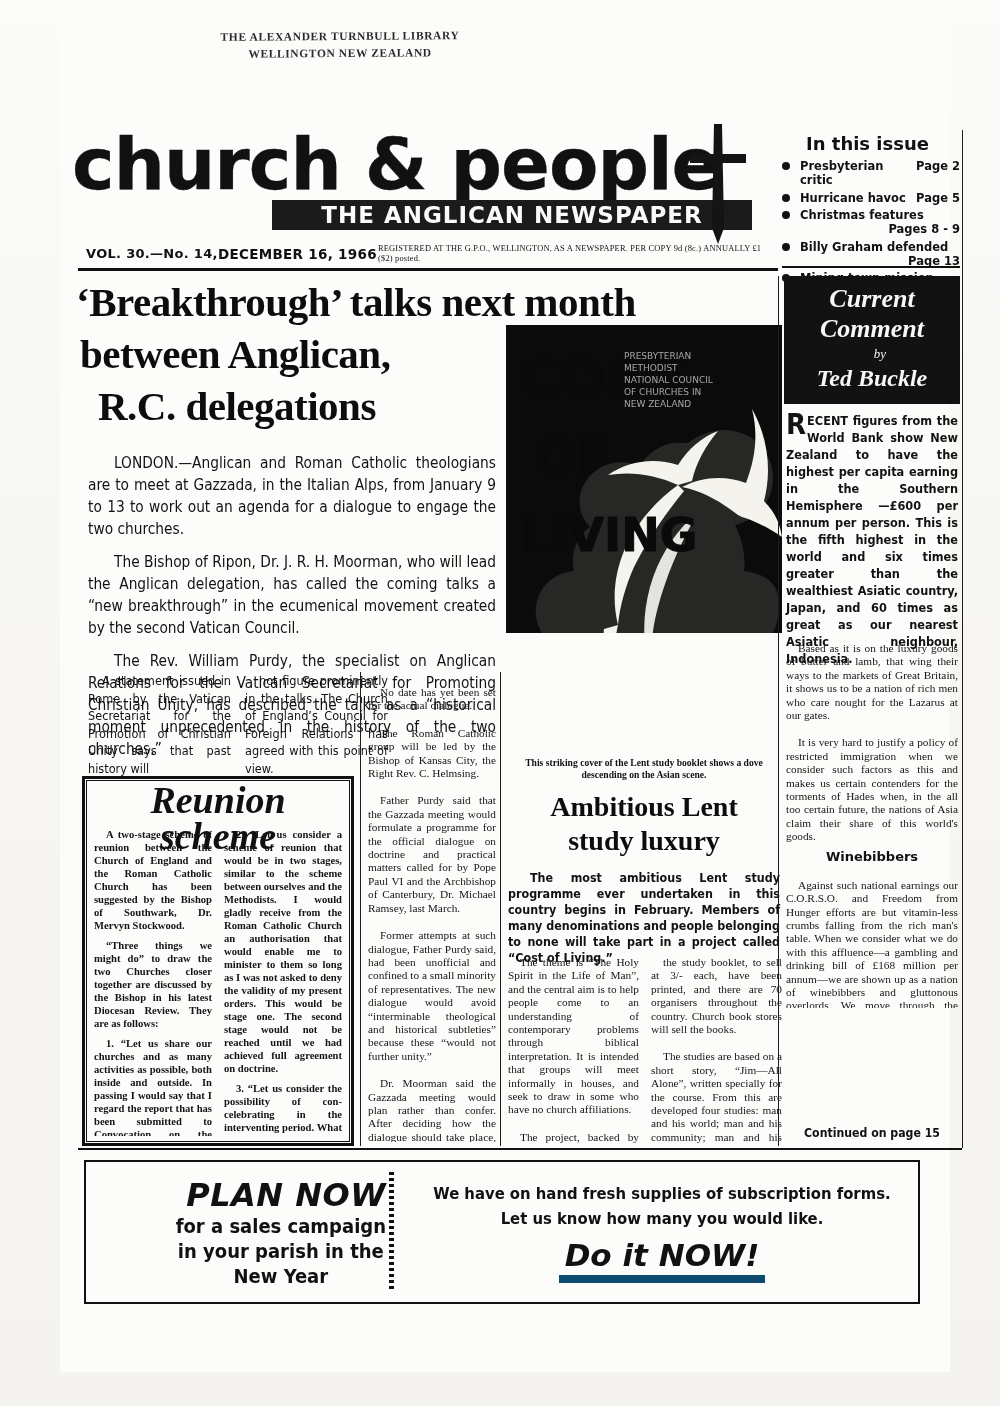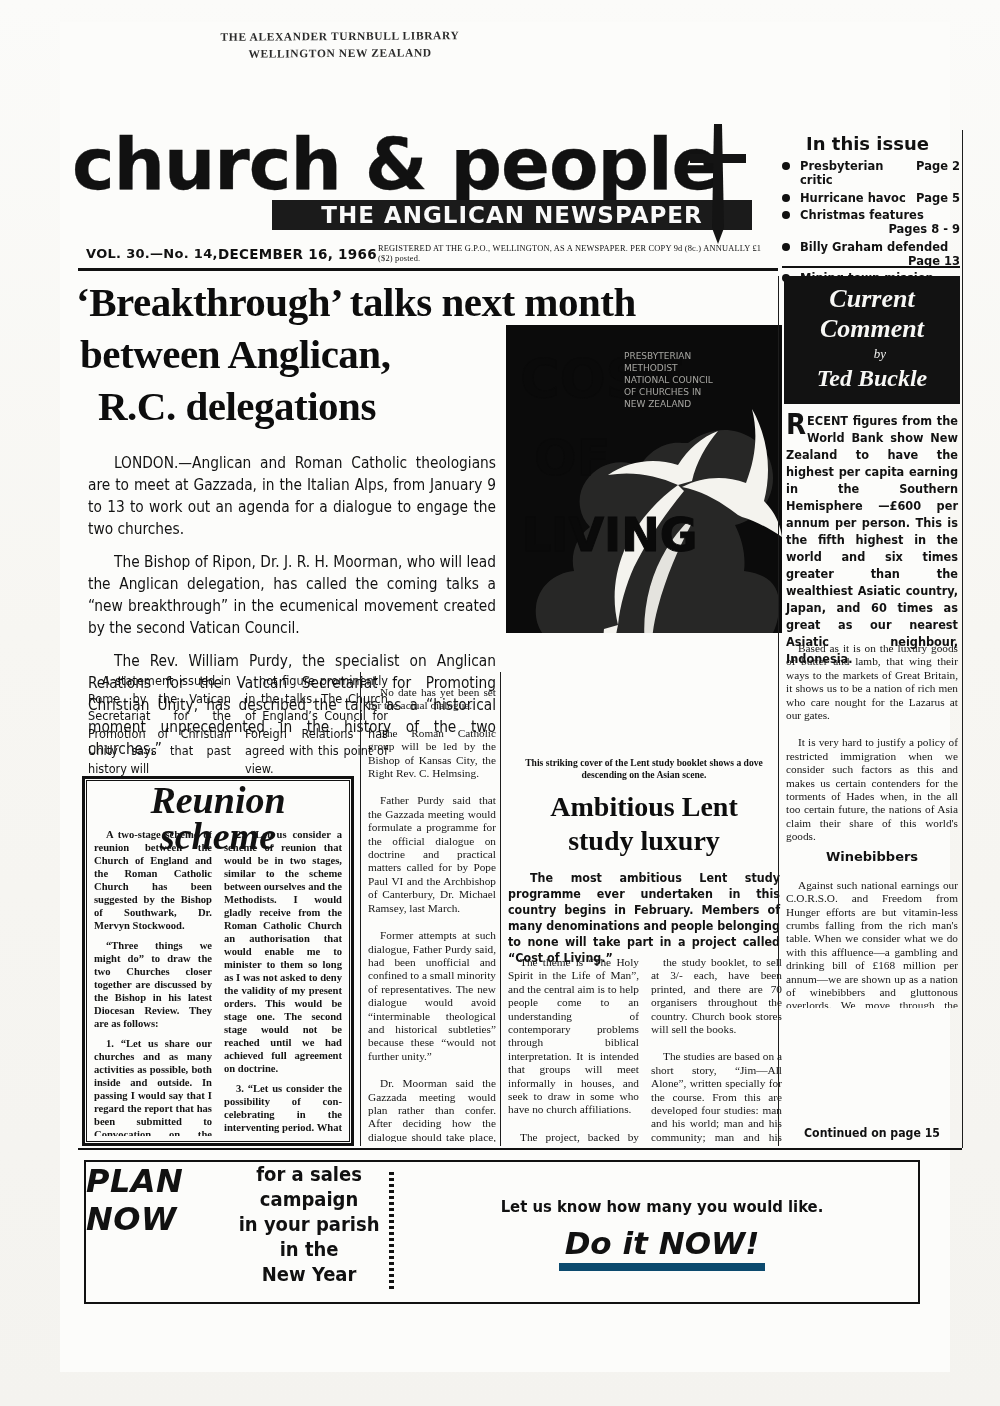--- a/index.html
+++ b/index.html
@@ -247,21 +247,21 @@
     text-align:center;color:#111;
   }
 
   
   .ad{
     position:absolute;left:84px;top:1160px;width:832px;height:140px;
     border:2.5px solid #111;background:#fcfcfa;
   }
   .ad-left{
     position:absolute;left:0;top:0;width:300px;height:100%;
-    display:flex;flex-direction:row;align-items:flex-start;justify-content:center;
+    display:flex;flex-direction:column;align-items:flex-end;justify-content:center;
   }
   .ad-plan{
     font-family:"DejaVu Sans", sans-serif;
     font-weight:bold;font-style:italic;font-size:32px;line-height:38px;
     letter-spacing:.5px;color:#111;
   }
   .ad-sub{
     font-family:"DejaVu Sans Condensed","DejaVu Sans", sans-serif;
     font-weight:bold;font-size:20px;line-height:25px;text-align:center;color:#111;
   }
@@ -457,17 +457,18 @@
     <div class="ad-left">
       <div class="ad-plan">PLAN NOW</div>
       <div class="ad-sub">
         <div>for a sales campaign</div>
         <div>in your parish in the</div>
         <div>New Year</div>
       </div>
     </div>
     <div class="ad-divider"></div>
     <div class="ad-right">
+      <div class="ad-line">We have on hand fresh supplies of subscription forms.</div>
       <div class="ad-line">Let us know how many you would like.</div>
       <div class="ad-doit">Do it NOW!</div>
     </div>
   </div>
 </div>
 
 </body></html>

